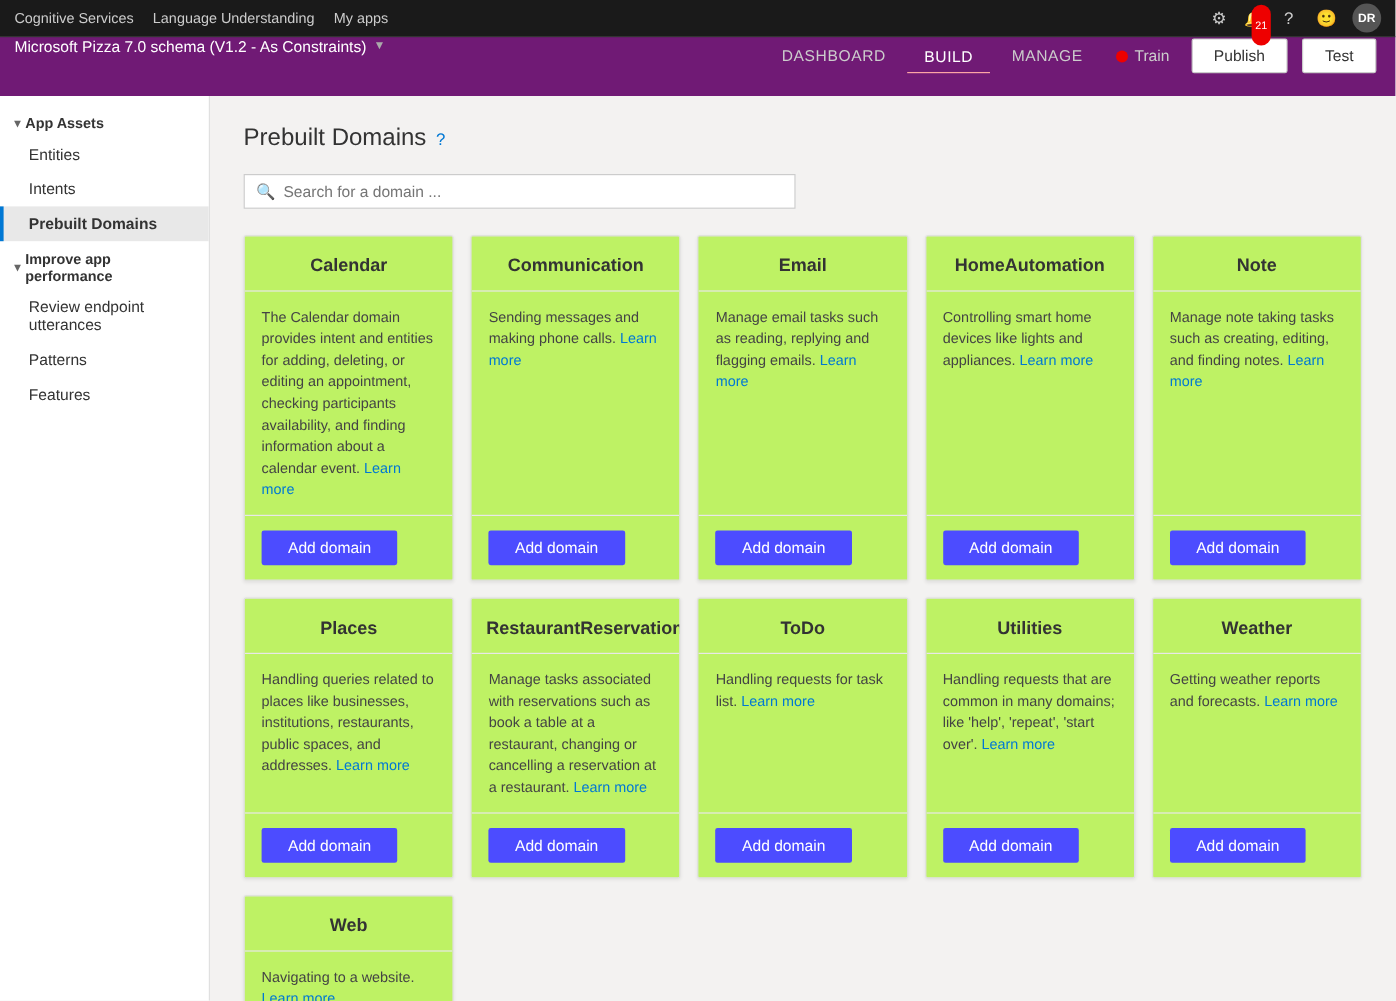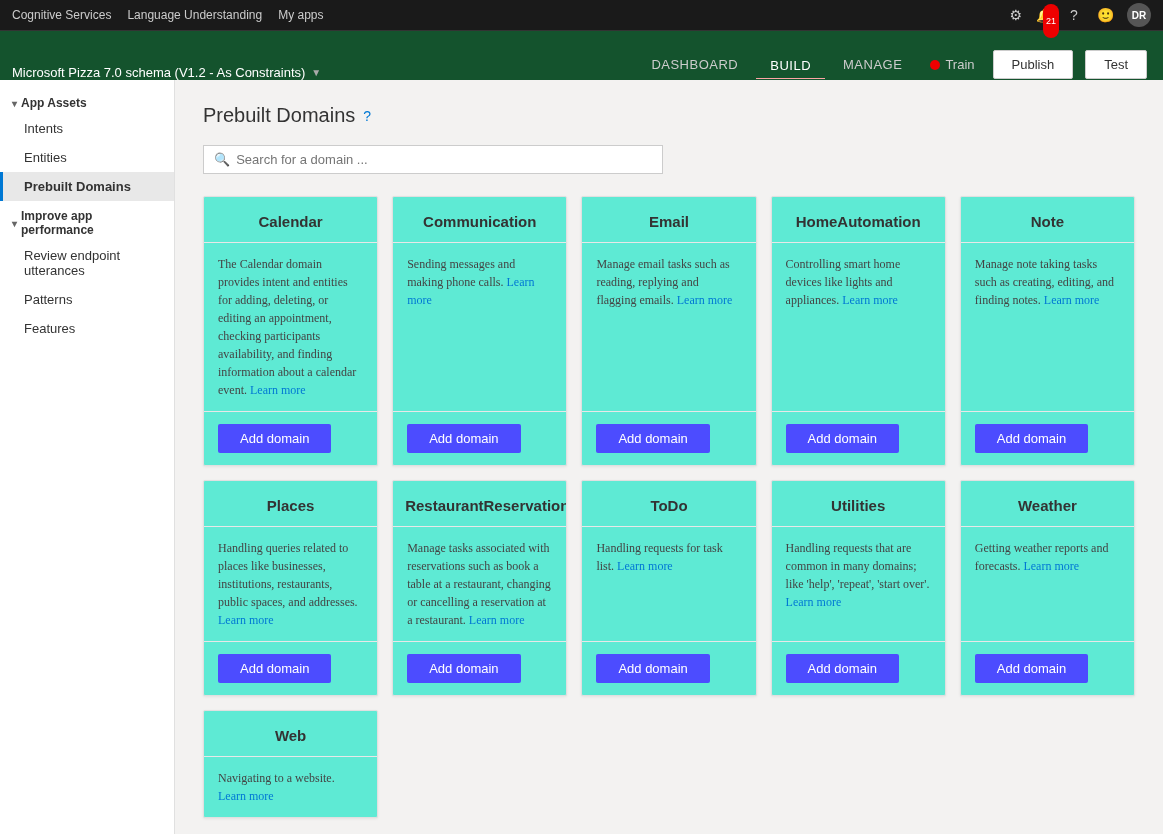--- a/index.html
+++ b/index.html
@@ -63,25 +63,25 @@
       color: #fff;
       border-radius: 8px;
       font-size: 9px;
       padding: 12px 3px;
       min-width: 14px;
       text-align: center;
     }
 
     
     .app-header {
-      background: #14532d;
+      background: #701a75;
       color: #fff;
       height: 50px;
       display: flex;
-      align-items: flex-end;
+      align-items: flex-start;
       padding: 0 12px;
       gap: 16px;
       border-top: 1px solid #333;
     }
     .app-title {
       font-size: 13px;
       color: #fff;
       display: flex;
       align-items: center;
       gap: 6px;
@@ -243,21 +243,21 @@
     }
 
     
     .cards-grid {
       display: grid;
       grid-template-columns: repeat(5, 1fr);
       gap: 14px;
     }
 
     .domain-card {
-      background: #5eead4;
+      background: #bef264;
       border: 1px solid #e0e0e0;
       border-radius: 2px;
       display: flex;
       flex-direction: column;
       overflow: hidden;
       box-shadow: 0 1px 3px rgba(0,0,0,0.07);
     }
     .card-title {
       text-align: center;
       font-size: 15px;
@@ -265,21 +265,20 @@
       padding: 16px 12px 12px;
       color: #333;
       border-bottom: 1px solid #e8e8e8;
     }
     .card-body {
       padding: 12px 14px;
       font-size: 12px;
       color: #444;
       line-height: 1.5;
       flex: 1;
-      font-family: Liberation Serif, serif;
     }
     .card-body a {
       color: #0078d4;
       text-decoration: none;
     }
     .card-footer {
       padding: 12px 14px;
       display: flex;
       justify-content: flex-start;
       border-top: 1px solid #e8e8e8;
@@ -332,22 +331,22 @@
   </div>
 </div>
 
 <div class="layout">
 
   <div class="sidebar">
     <div class="sidebar-section-header">
       <span class="caret">▾</span>
       <span>App Assets</span>
     </div>
+    <div class="sidebar-item">Entities</div>
     <div class="sidebar-item">Intents</div>
-    <div class="sidebar-item">Entities</div>
     <div class="sidebar-item active">Prebuilt Domains</div>
 
     <div class="sidebar-section-header">
       <span class="caret">▾</span>
       <span>Improve app performance</span>
     </div>
     <div class="sidebar-item">Review endpoint utterances</div>
     <div class="sidebar-item">Patterns</div>
     <div class="sidebar-item">Features</div>
   </div>

